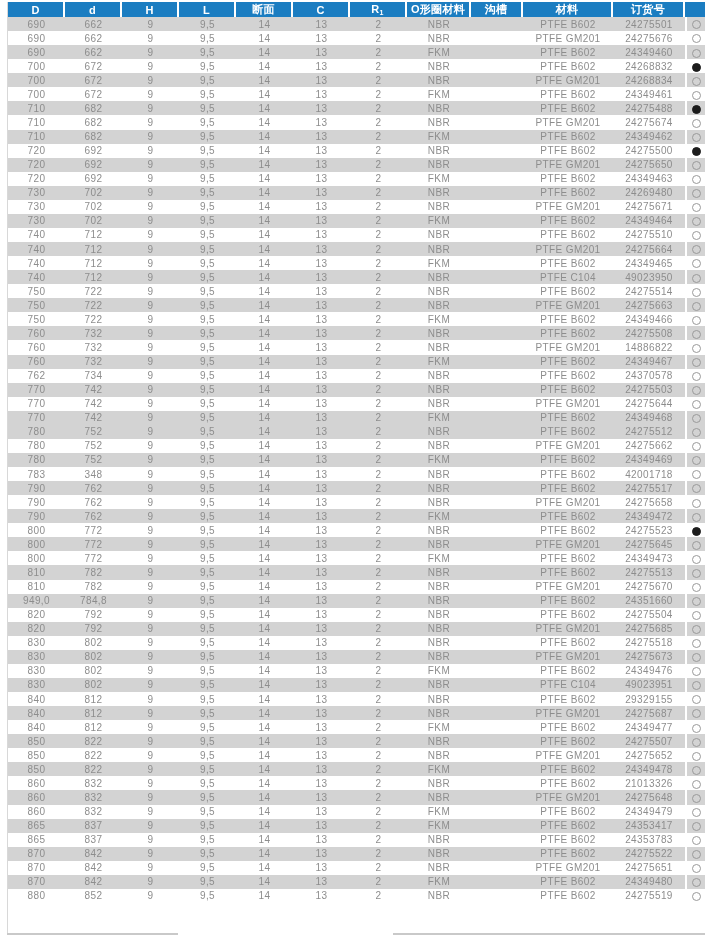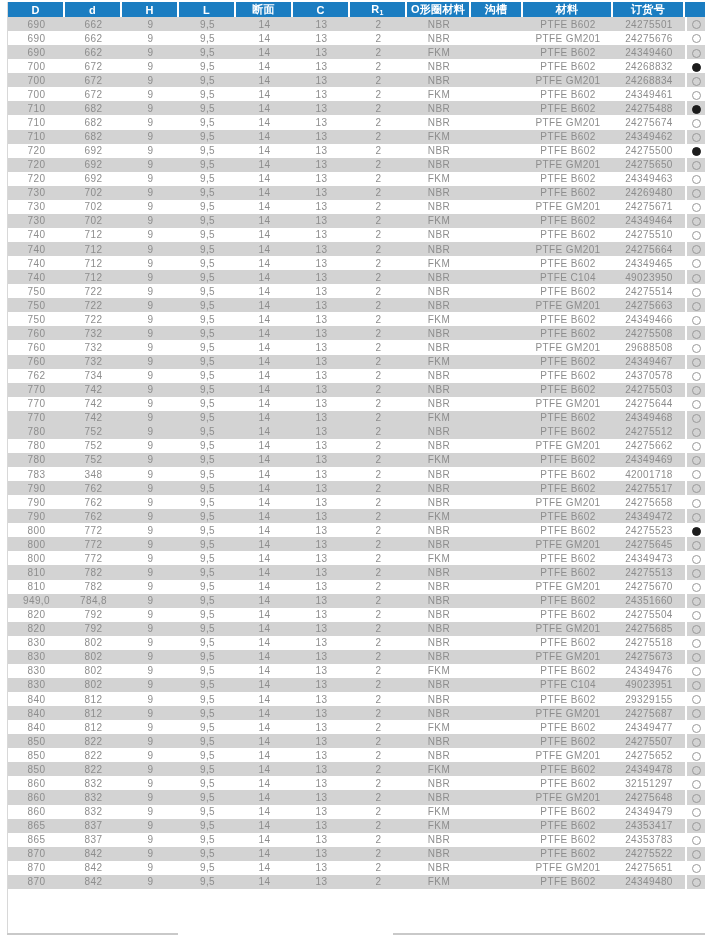--- a/index.html
+++ b/index.html
@@ -402,21 +402,21 @@
       <td>760</td>
       <td>732</td>
       <td>9</td>
       <td>9,5</td>
       <td>14</td>
       <td>13</td>
       <td>2</td>
       <td>NBR</td>
       <td></td>
       <td>PTFE GM201</td>
-      <td>29688508</td>
+      <td>14886822</td>
       <td class="dot-cell"><span class="dot"></span></td>
     </tr>
         <tr class="even">
       <td>760</td>
       <td>732</td>
       <td>9</td>
       <td>9,5</td>
       <td>14</td>
       <td>13</td>
       <td>2</td>
@@ -836,21 +836,21 @@
       <td>860</td>
       <td>832</td>
       <td>9</td>
       <td>9,5</td>
       <td>14</td>
       <td>13</td>
       <td>2</td>
       <td>NBR</td>
       <td></td>
       <td>PTFE B602</td>
-      <td>32151297</td>
+      <td>21013326</td>
       <td class="dot-cell"><span class="dot"></span></td>
     </tr>
         <tr class="even">
       <td>860</td>
       <td>832</td>
       <td>9</td>
       <td>9,5</td>
       <td>14</td>
       <td>13</td>
       <td>2</td>
@@ -935,20 +935,34 @@
       <td>842</td>
       <td>9</td>
       <td>9,5</td>
       <td>14</td>
       <td>13</td>
       <td>2</td>
       <td>FKM</td>
       <td></td>
       <td>PTFE B602</td>
       <td>24349480</td>
+      <td class="dot-cell"><span class="dot"></span></td>
+    </tr>
+        <tr class="odd">
+      <td>880</td>
+      <td>852</td>
+      <td>9</td>
+      <td>9,5</td>
+      <td>14</td>
+      <td>13</td>
+      <td>2</td>
+      <td>NBR</td>
+      <td></td>
+      <td>PTFE B602</td>
+      <td>24275519</td>
       <td class="dot-cell"><span class="dot"></span></td>
     </tr>
       </tbody>
   </table>
 
   <div class="bottom-sliver left"></div>
   <div class="bottom-sliver right"></div>
 </div>
 
 </body></html>

